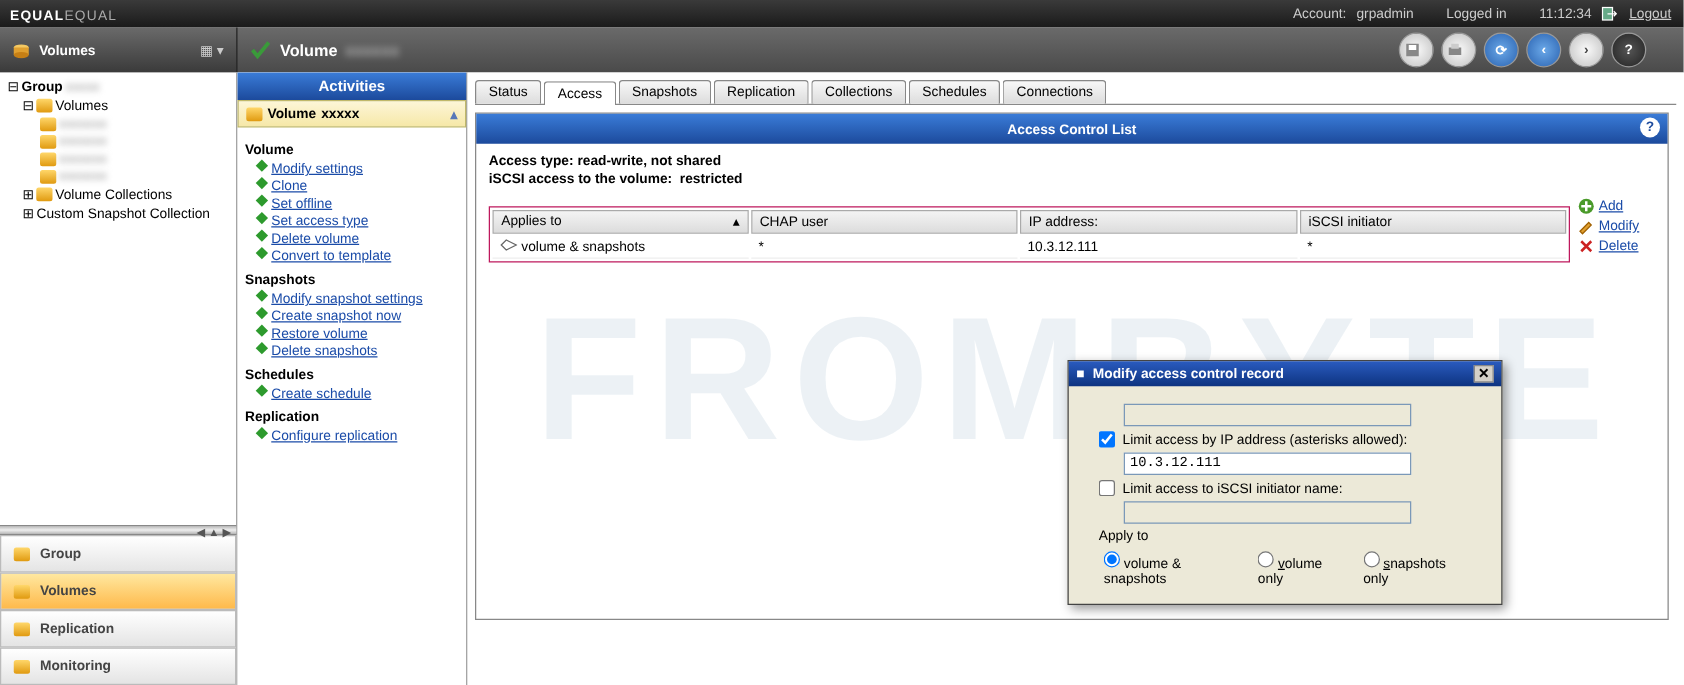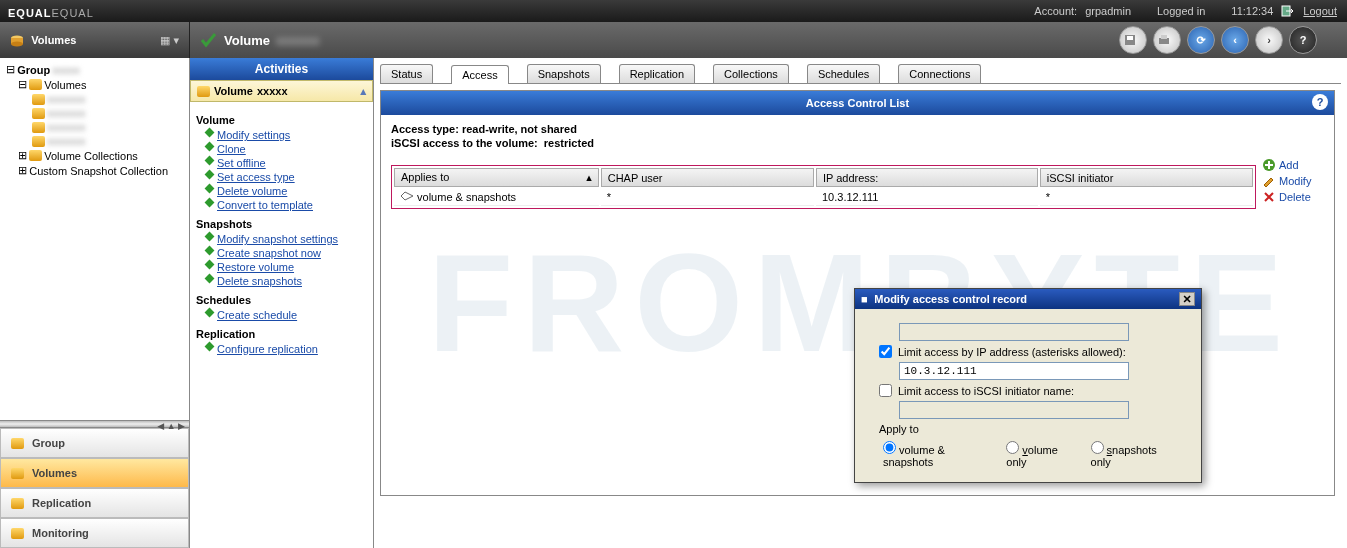--- a/index.html
+++ b/index.html
@@ -39,36 +39,36 @@
 .act-header { height: 22px; background: linear-gradient(#3a7cd8,#1c4a9c); color: #fff; font-weight: bold; text-align: center; line-height: 22px; font-size: 12px; }
 .act-sub { height: 22px; background: linear-gradient(#fdf6d8,#f6e8a8); border: 1px solid #c0b86a; display: flex; align-items: center; padding: 0 6px; font-weight: bold; }
 .act-body { padding: 6px; }
 .act-group-title { font-weight: bold; margin-top: 6px; margin-bottom: 2px; }
 .act-link { display: flex; align-items: flex-start; gap: 4px; padding: 1px 0 1px 10px; }
 .act-link a { color: #1a4ba8; text-decoration: underline; }
 .green-diamond { width: 7px; height: 7px; background: #2d9a2d; transform: rotate(45deg); display: inline-block; }
 
 .right-col { flex: 1; padding: 6px 6px 6px 0; position: relative; background: #fff; }
 .tabs { display: flex; border-bottom: 1px solid #888; margin-left: 6px; font-family: "Courier New", monospace; }
-.tab { padding: 3px 10px; border: 1px solid #888; border-bottom: none; background: linear-gradient(#f8f8f8,#dcdcdc); margin-right: 18px; border-radius: 3px 3px 0 0; }
+.tab { padding: 3px 10px; border: 1px solid #888; border-bottom: none; background: linear-gradient(#f8f8f8,#dcdcdc); margin-right: 2px; border-radius: 3px 3px 0 0; }
 .tab.active { background: #fff; position: relative; top: 1px; }
 .panel { margin: 6px; border: 1px solid #888; }
 .panel-header { height: 24px; background: linear-gradient(#3a7cd8,#1c4a9c); color: #fff; font-weight: bold; font-size: 13px; text-align: center; line-height: 24px; position: relative; }
 .panel-header .q { position: absolute; right: 6px; top: 3px; width: 16px; height: 16px; border-radius: 8px; background: #fff; color: #1c4a9c; font-weight: bold; text-align: center; line-height: 16px; }
 .panel-body { padding: 8px 10px; position: relative; min-height: 380px; }
 .info-line { font-weight: bold; margin-bottom: 2px; }
 
 .acl-table { width: 100%; border: 1px solid #be185d; margin-top: 8px; font-family: "Courier New", monospace; }
 .acl-table th { text-align: left; background: linear-gradient(#f4f4f4,#dcdcdc); border: 1px solid #aaa; padding: 2px 6px; font-weight: normal; }
 .acl-table td { padding: 2px 6px; border-bottom: 1px solid #eee; }
 .acl-layout { display: flex; gap: 6px; margin-top: 8px; }
 .acl-left { flex: 1; }
 .acl-right { width: 62px; }
 .acl-action { display: flex; align-items: center; gap: 3px; padding: 1px 0; }
-.acl-action a { color: #1a4ba8; }
+.acl-action a { color: #1a4ba8; text-decoration: underline; }
 
 .modal { position: absolute; left: 480px; top: 230px; width: 348px; background: #ece9d8; border: 1px solid #444; box-shadow: 3px 3px 8px rgba(0,0,0,0.4); }
 .modal-title { height: 20px; background: linear-gradient(#2a5bbf,#0d3380); color: #fff; font-weight: bold; padding: 2px 6px; font-family: "Courier New", monospace; display: flex; align-items: center; }
 .modal-title .close { margin-left: auto; width: 16px; height: 14px; background: #d4d0c8; border: 1px solid #888; text-align: center; line-height: 12px; color: #000; font-family: Arial; }
 .modal-body { padding: 14px 24px; }
 .frow { display: flex; align-items: center; gap: 6px; margin-bottom: 4px; }
 .frow input[type=text] { width: 230px; height: 18px; border: 1px solid #7a98b8; background: #fff; padding: 0 4px; margin-left: 20px; font-family: "Courier New", monospace; }
 .frow input[type=text]:disabled { background: #ece9d8; }
 .fieldset-title { }
 .radio-row { display: flex; gap: 12px; margin-top: 6px; margin-left: 4px; }

